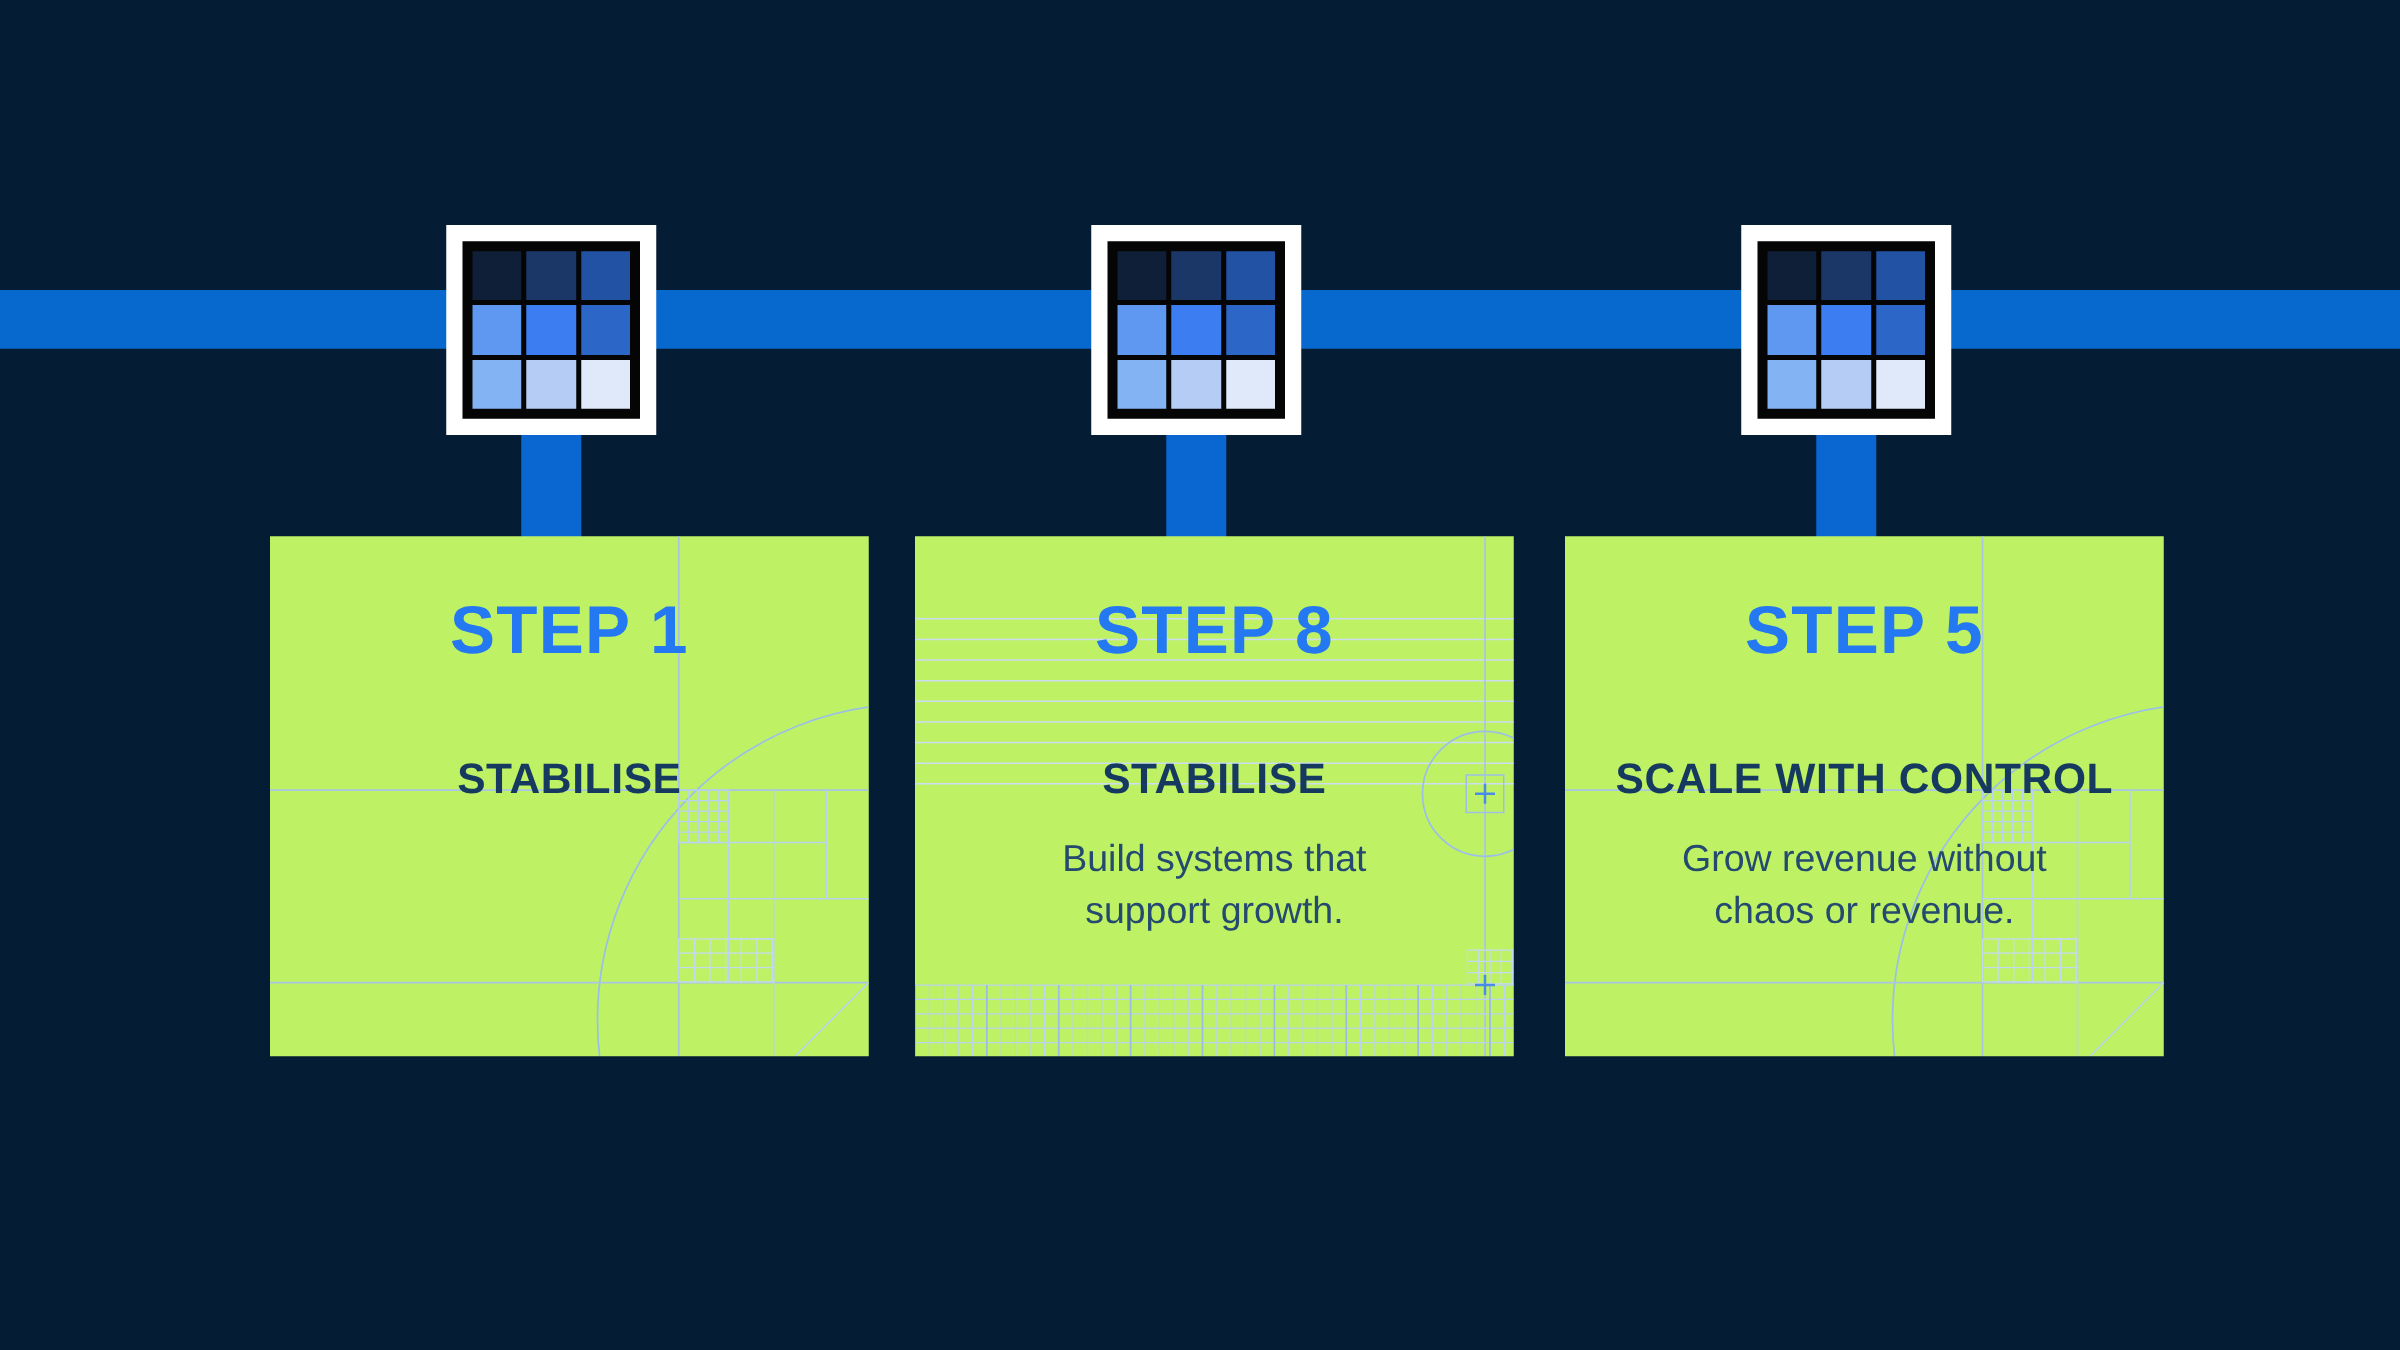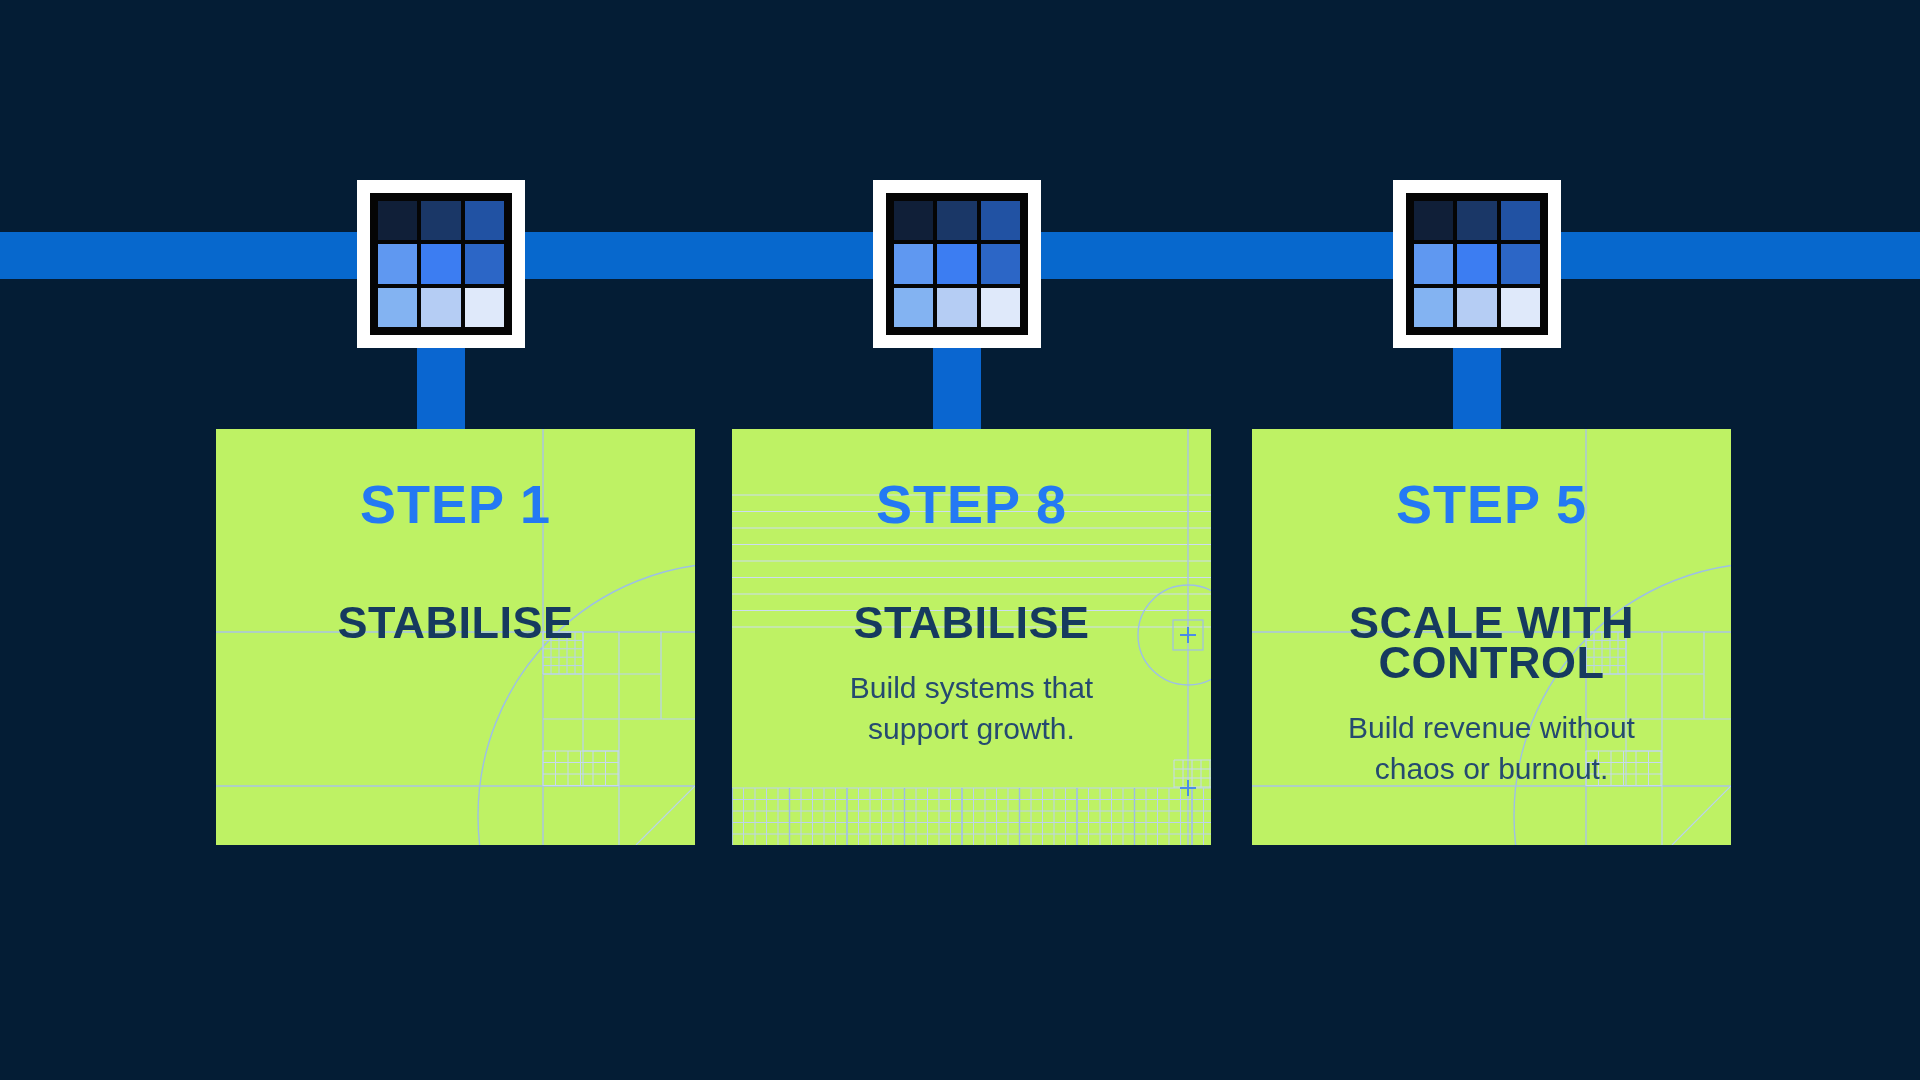--- a/index.html
+++ b/index.html
@@ -35,21 +35,21 @@
   }
   .bp{position:absolute;inset:0;width:479px;height:416px;}
   .card-text{position:relative;z-index:2;text-align:center;}
   .step{
     margin:46px 0 0 0;
     font-size:54px;line-height:58px;font-weight:800;
     letter-spacing:1px;color:#2479f3;
   }
   .title{
     margin:70px 0 0 0;
-    font-size:45px;line-height:40px;font-weight:800;
+    font-size:34px;line-height:40px;font-weight:800;
     letter-spacing:.5px;color:#163a5f;
   }
   .desc{
     margin:24px auto 0 auto;max-width:330px;
     font-size:30px;line-height:41px;font-weight:400;color:#254a70;
   }
 </style>
 </head>
 <body>
 
@@ -140,18 +140,18 @@
       <svg class="bp" viewBox="0 0 479 416" aria-hidden="true">
         <circle cx="515" cy="387" r="253" fill="none" stroke="#9dbfe6" stroke-width="1.4"></circle>
         <path d="M334 0V416 M0 203H479 M0 357H479" fill="none" stroke="#a9c4e4" stroke-width="1.4"></path>
         <path d="M374 203V357 M410 203V416 M452 203V290 M334 245H452 M334 290H479 M374 322H410 M479 357L420 416" fill="none" stroke="#b9d2f0" stroke-width="1.2"></path>
         <path fill="none" stroke="#b9d2f0" stroke-width="1" d="M334 203V245M342 203V245M350 203V245M358 203V245M366 203V245M374 203V245M334 203H374M334 211.4H374M334 219.8H374M334 228.20000000000002H374M334 236.60000000000002H374M334 245.00000000000003H374"></path>
         <path fill="none" stroke="#c6d9f2" stroke-width="1" d="M334 322V357M346.5 322V357M359 322V357M371.5 322V357M384 322V357M396.5 322V357M409 322V357M334 322H410M334 333.5H410M334 345H410M334 356.5H410"></path>
       </svg>
       <div class="card-text">
         <h2 class="step">STEP 5</h2>
         <h3 class="title">SCALE WITH CONTROL</h3>
-        <p class="desc">Build revenue without chaos or burnout.</p>
+        <p class="desc">Grow revenue without chaos or revenue.</p>
       </div>
     </div>
   </section>
 
 </div>
 
 </body></html>

